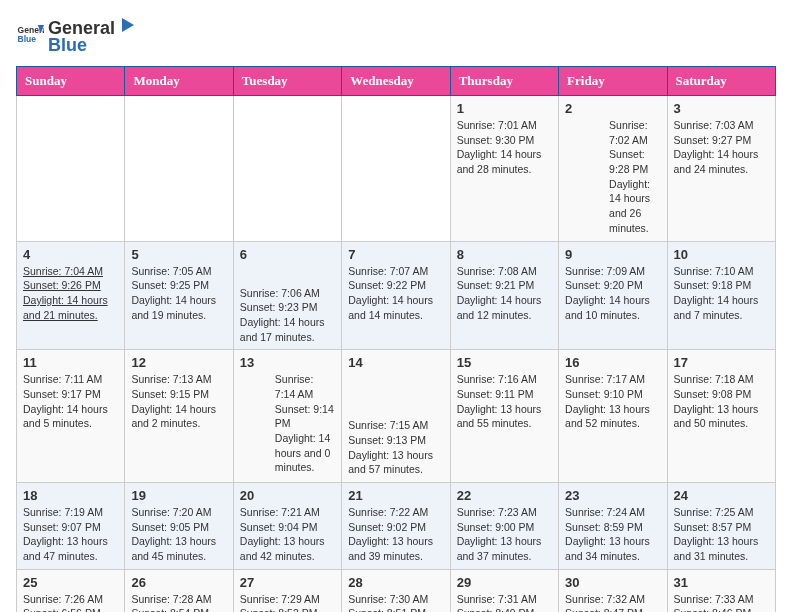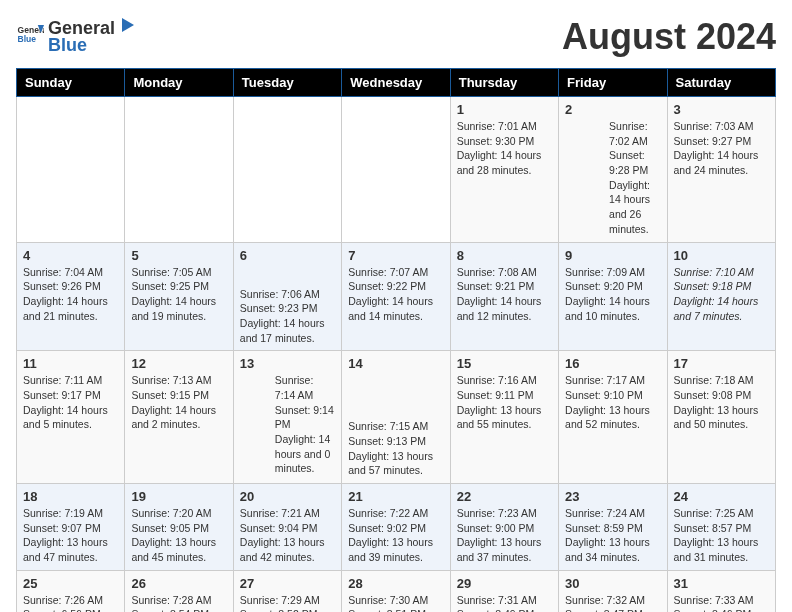--- a/index.html
+++ b/index.html
@@ -35,27 +35,28 @@
     }
     .location-title {
       font-size: 16px;
       color: #555;
     }
     table {
       width: 100%;
       border-collapse: collapse;
     }
     thead th {
-      background-color: #000000;
+      background-color: #ec4899;
       color: #fff;
       text-align: left;
       padding: 6px 8px;
       font-size: 13px;
       font-weight: bold;
       border: 1px solid #1a5a9a;
+      font-family: Liberation Serif, serif;
     }
     tbody td {
       vertical-align: top;
       border: 1px solid #ccc;
       padding: 5px 6px;
       font-size: 11px;
       color: #333;
       min-height: 80px;
       width: 14.28%;
     }
@@ -94,21 +95,20 @@
       <div style="display:flex;align-items:baseline;gap:0">
         <span style="font-size:18px;font-weight:bold;color:#333;">General</span>
         <svg width="18" height="18" viewBox="0 0 18 18" style="margin-left:1px;margin-bottom:-3px">
           <polygon points="6,2 18,9 6,16" fill="#2a6db5"></polygon>
         </svg>
       </div>
       <div style="font-size:18px;font-weight:bold;color:#2a6db5;margin-top:-4px;">Blue</div>
     </div>
   </div>
   <div class="title-area">
-    <div class="month-title">August 2024</div>
   </div>
 </div>
 
 <table>
   <thead>
     <tr id="header-row">
         <th>Sunday</th>
         <th>Monday</th>
         <th>Tuesday</th>
         <th>Wednesday</th>
@@ -138,21 +138,21 @@
         <td>
           <div class="day-number">3</div>
           <div class="day-detail" style="white-space: pre-line;">Sunrise: 7:03 AM
 Sunset: 9:27 PM
 Daylight: 14 hours and 24 minutes.</div>
         </td>
       </tr>
       <tr>
         <td>
           <div class="day-number">4</div>
-          <div class="day-detail" style="white-space: pre-line;">Sunrise: 7:04 AM
+          <div class="day-detail" style="white-space: pre-line; text-decoration: underline;">Sunrise: 7:04 AM
 Sunset: 9:26 PM
 Daylight: 14 hours and 21 minutes.</div>
         </td>
         <td>
           <div class="day-number">5</div>
           <div class="day-detail" style="white-space: pre-line;">Sunrise: 7:05 AM
 Sunset: 9:25 PM
 Daylight: 14 hours and 19 minutes.</div>
         </td>
         <td>
@@ -174,21 +174,21 @@
 Daylight: 14 hours and 12 minutes.</div>
         </td>
         <td>
           <div class="day-number">9</div>
           <div class="day-detail" style="white-space: pre-line;">Sunrise: 7:09 AM
 Sunset: 9:20 PM
 Daylight: 14 hours and 10 minutes.</div>
         </td>
         <td>
           <div class="day-number">10</div>
-          <div class="day-detail" style="white-space: pre-line; font-style: italic;">Sunrise: 7:10 AM
+          <div class="day-detail" style="white-space: pre-line;">Sunrise: 7:10 AM
 Sunset: 9:18 PM
 Daylight: 14 hours and 7 minutes.</div>
         </td>
       </tr>
       <tr>
         <td>
           <div class="day-number">11</div>
           <div class="day-detail" style="white-space: pre-line;">Sunrise: 7:11 AM
 Sunset: 9:17 PM
 Daylight: 14 hours and 5 minutes.</div>

